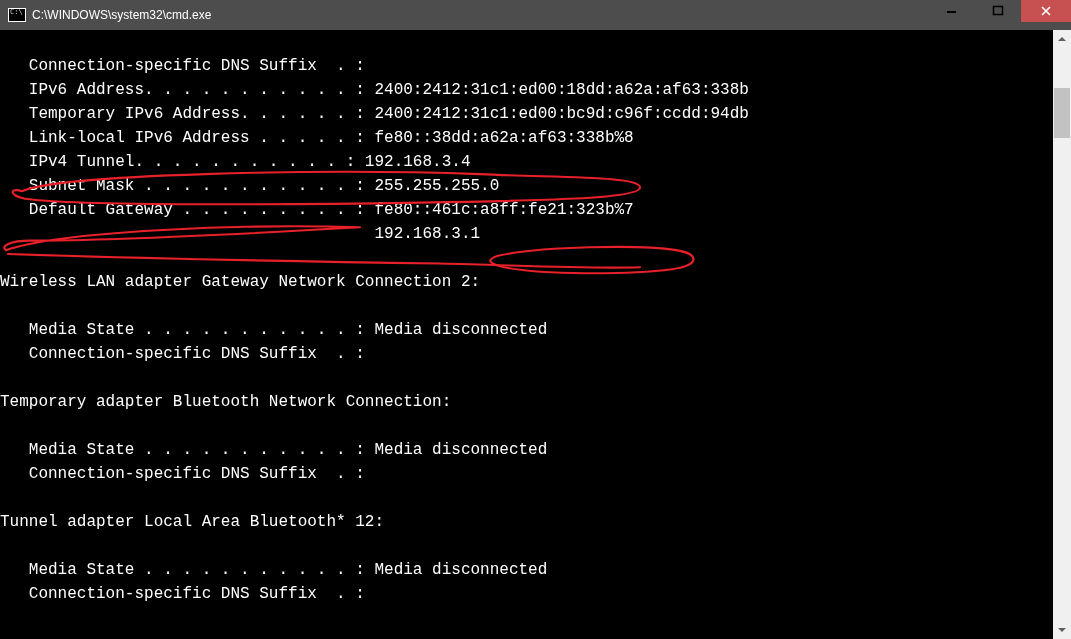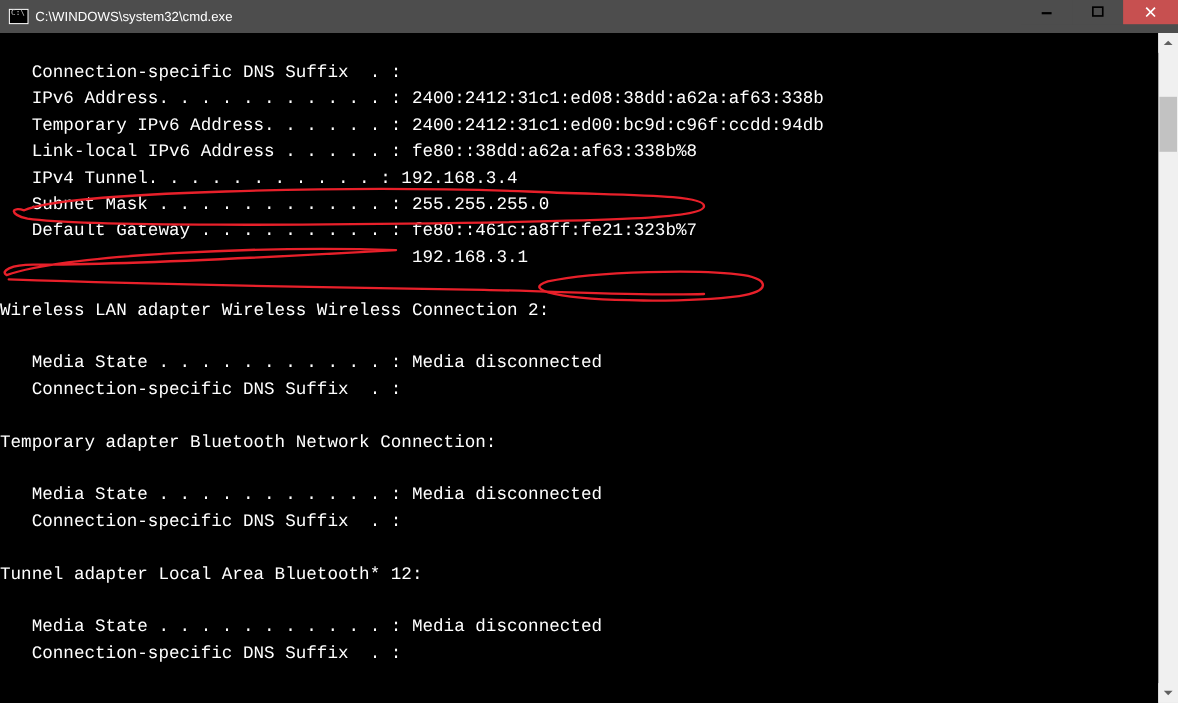--- a/index.html
+++ b/index.html
@@ -48,29 +48,29 @@
             <path d="M2 2 L10 10 M10 2 L2 10" stroke="#fff" stroke-width="1.6"></path>
           </svg>
       </div>
     </div>
   </div>
 
   <div class="client">
     <div class="console-wrap">
 <pre class="console"><span></span>
 <span>   Connection-specific DNS Suffix  . :</span>
-<span>   IPv6 Address. . . . . . . . . . . : 2400:2412:31c1:ed08:38dd:a62a:af63:338b</span>
+<span>   IPv6 Address. . . . . . . . . . . : 2400:2412:31c1:ed00:18dd:a62a:af63:338b</span>
 <span>   Temporary IPv6 Address. . . . . . : 2400:2412:31c1:ed00:bc9d:c96f:ccdd:94db</span>
 <span>   Link-local IPv6 Address . . . . . : fe80::38dd:a62a:af63:338b%8</span>
 <span>   IPv4 Tunnel. . . . . . . . . . . : 192.168.3.4</span>
 <span>   Subnet Mask . . . . . . . . . . . : 255.255.255.0</span>
 <span>   Default Gateway . . . . . . . . . : fe80::461c:a8ff:fe21:323b%7</span>
 <span>                                       192.168.3.1</span>
 <span></span>
-<span>Wireless LAN adapter Wireless Wireless Connection 2:</span>
+<span>Wireless LAN adapter Gateway Network Connection 2:</span>
 <span></span>
 <span>   Media State . . . . . . . . . . . : Media disconnected</span>
 <span>   Connection-specific DNS Suffix  . :</span>
 <span></span>
 <span>Temporary adapter Bluetooth Network Connection:</span>
 <span></span>
 <span>   Media State . . . . . . . . . . . : Media disconnected</span>
 <span>   Connection-specific DNS Suffix  . :</span>
 <span></span>
 <span>Tunnel adapter Local Area Bluetooth* 12:</span>

